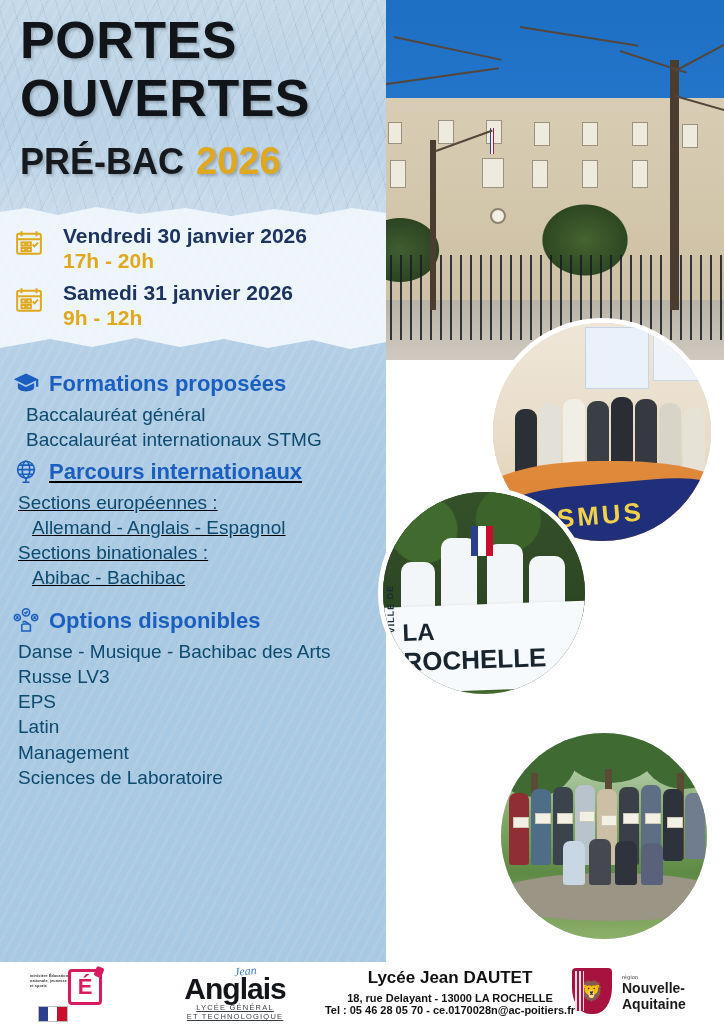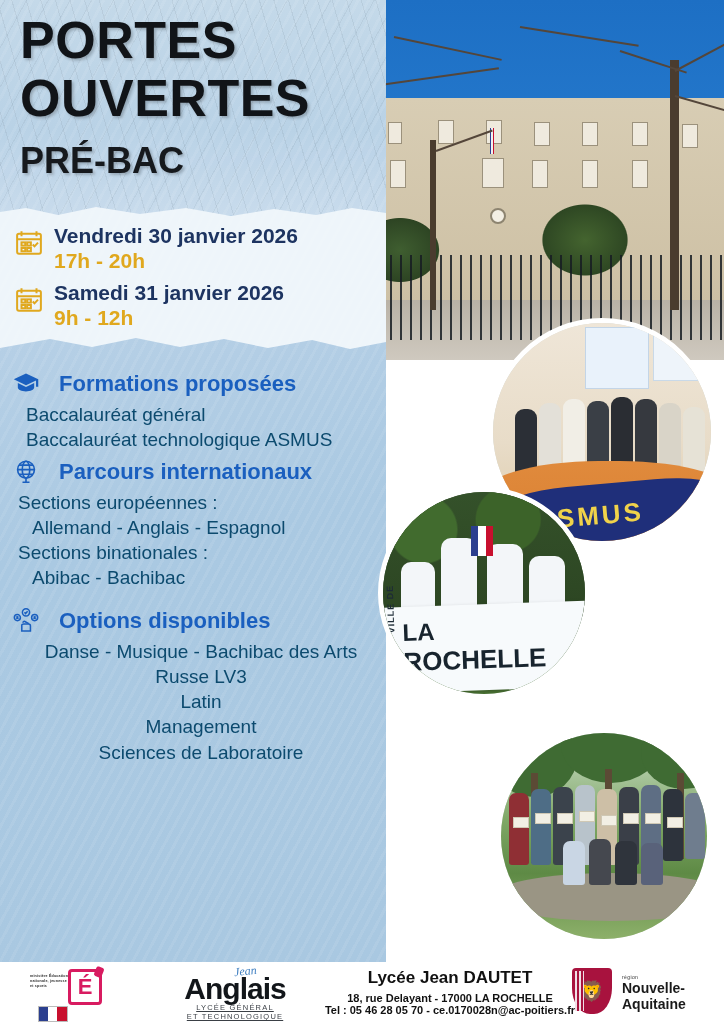--- a/index.html
+++ b/index.html
@@ -67,28 +67,28 @@
   
   .title-wrap{ position:absolute; left:20px; top:14px; }
   .t1,.t2{ font-size:52px; font-weight:800; letter-spacing:.5px; color:#111418; line-height:1.0;
            text-shadow:2px 2px 3px rgba(0,0,0,.22); }
   .t2{ margin-top:6px; }
   .t3row{ margin-top:16px; display:flex; align-items:baseline; gap:12px; }
   .t3{ font-size:36px; font-weight:800; color:#16191d; text-shadow:2px 2px 3px rgba(0,0,0,.22); }
   .year{ font-size:38px; font-weight:800; color:#e0a81e; text-shadow:2px 2px 3px rgba(0,0,0,.22); }
 
   .dates{ position:absolute; left:14px; top:224px; width:360px; }
-  .date-row{ display:flex; align-items:flex-start; gap:10px; margin-bottom:8px; }
+  .date-row{ display:flex; align-items:flex-start; gap:19px; margin-bottom:8px; }
   .cal-icon{ width:30px; height:30px; flex:0 0 30px; margin-top:4px; }
   .date-day{ font-size:21px; font-weight:700; color:#1d3461; line-height:1.15; }
   .date-time{ font-size:21px; font-weight:800; color:#e0a81e; line-height:1.2; }
 
   .sections{ position:absolute; left:12px; top:370px; width:372px; }
   .sec{ margin-bottom:5px; }
-  .sec-head{ display:flex; align-items:center; gap:19px; margin-bottom:4px; }
+  .sec-head{ display:flex; align-items:center; gap:9px; margin-bottom:4px; }
   .sec-icon{ width:28px; height:28px; flex:0 0 28px; }
   .sec-title{ font-size:22px; font-weight:800; color:#1a5fbf; }
   .sec-list{ list-style:none; padding-left:14px; }
   .sec-list li{ font-size:19px; color:#0c4a6e; line-height:1.33; }
   .sec-list li.ind{ padding-left:14px; }
   .sec-list li.nopad{ padding-left:0; }
   .sec.international .sec-list{ padding-left:6px; }
   .sec.options .sec-list{ padding-left:6px; }
 
   
@@ -208,20 +208,21 @@
   <div class="panel">
     <div class="panel-top-photo"></div>
     <div class="torn"></div>
   </div>
 
   <div class="title-wrap">
     <div class="t1">PORTES</div>
     <div class="t2">OUVERTES</div>
     <div class="t3row">
       <span class="t3">PRÉ-BAC</span>
+      <span class="year">2026</span>
     </div>
   </div>
 
   <div class="dates">
 
     <div class="date-row">
       <span class="cal-icon">
         <svg viewBox="0 0 24 24" width="30" height="30" fill="none" stroke="#e0a81e" stroke-width="1.6">
           <rect x="2.5" y="4.5" width="19" height="16" rx="1.5"></rect>
           <path d="M6 2.5v4M18 2.5v4M2.5 9h19"></path>
@@ -264,64 +265,65 @@
         <span class="sec-icon">
           <svg viewBox="0 0 24 24" width="28" height="28" fill="#1a5fbf">
             <path d="M12 3 1.5 8l10.5 5 8.6-4.1v5.4h1.9V8z"></path>
             <path d="M5 11.2v3.9c0 1.9 3.2 3.3 7 3.3s7-1.4 7-3.3v-3.9l-7 3.3z"></path>
           </svg>
         </span>
         <span class="sec-title">Formations proposées</span>
       </div>
       <ul class="sec-list">
         <li>Baccalauréat général</li>
-        <li>Baccalauréat technologique ASMUS</li>
+        <li>Baccalauréat internationaux STMG</li>
       </ul>
     </div>
 
-    <div class="sec international" style="margin-top:0;">
+    <div class="sec international" style="margin-top:0;text-decoration:underline;">
       <div class="sec-head">
         <span class="sec-icon">
           <svg viewBox="0 0 24 24" width="28" height="28" fill="none" stroke="#1a5fbf" stroke-width="1.4">
             <circle cx="12" cy="10" r="7.2"></circle>
             <ellipse cx="12" cy="10" rx="3.2" ry="7.2"></ellipse>
             <path d="M4.9 10h14.2M6 6.1h12M6 13.9h12"></path>
             <path d="M12 17.2v3.1M9 20.8h6"></path>
           </svg>
         </span>
         <span class="sec-title">Parcours internationaux</span>
       </div>
       <ul class="sec-list">
         <li class="nopad">Sections européennes :</li>
         <li class="ind">Allemand - Anglais - Espagnol</li>
         <li class="nopad">Sections binationales :</li>
         <li class="ind">Abibac - Bachibac</li>
       </ul>
     </div>
 
 
-    <div class="sec options" style="margin-top:16px;text-align:center;">
+    <div class="sec options" style="margin-top:16px;">
       <div class="sec-head">
         <span class="sec-icon">
           <svg viewBox="0 0 24 24" width="28" height="28" fill="none" stroke="#1a5fbf" stroke-width="1.3">
             <circle cx="12" cy="4.6" r="3.1"></circle>
               <path d="M10.7 4.6l.9 1 1.8-1.9"></path>
             <circle cx="4.6" cy="9.1" r="2.6"></circle>
               <path d="M3.7 8.2l1.8 1.8M5.5 8.2l-1.8 1.8"></path>
             <circle cx="19.4" cy="9.1" r="2.6"></circle>
               <path d="M18.5 8.2l1.8 1.8M20.3 8.2l-1.8 1.8"></path>
             <path d="M9.4 13.6c0-1 .8-1.6 1.6-1.2l3.4 1.8"></path>
             <path d="M8.4 15.4v5.2h7.4v-4.4c0-1-.7-1.6-1.6-1.6H9.9c-.8 0-1.5.4-1.5 .8z"></path>
           </svg>
         </span>
         <span class="sec-title">Options disponibles</span>
       </div>
       <ul class="sec-list">
         <li class="nopad">Danse - Musique - Bachibac des Arts</li>
         <li class="nopad">Russe LV3</li>
+        <li class="nopad">EPS</li>
         <li class="nopad">Latin</li>
         <li class="nopad">Management</li>
         <li class="nopad">Sciences de Laboratoire</li>
       </ul>
     </div>
 
   </div>
 
   <div class="circ c1">
     <div class="erasmus">
@@ -407,21 +409,21 @@
 
     <div class="f-logo-dautet">
       <div class="jean">Jean</div>
       <div class="dautet">Anglais</div>
       <div class="sub1">LYCÉE GÉNÉRAL</div>
       <div class="sub2">ET TECHNOLOGIQUE</div>
     </div>
 
     <div class="f-center">
       <div class="n1">Lycée Jean DAUTET</div>
-      <div class="n2">18, rue Delayant - 17000 LA ROCHELLE</div>
+      <div class="n2">18, rue Delayant - 13000 LA ROCHELLE</div>
       <div class="n3">Tel : 05 46 28 05 70 - ce.0170028n@ac-poitiers.fr</div>
     </div>
 
     <div class="f-logo-na">
       <div class="shield">🦁</div>
       <div class="reg">région</div>
       <div class="nm1">Nouvelle-</div>
       <div class="nm2">Aquitaine</div>
     </div>
 

